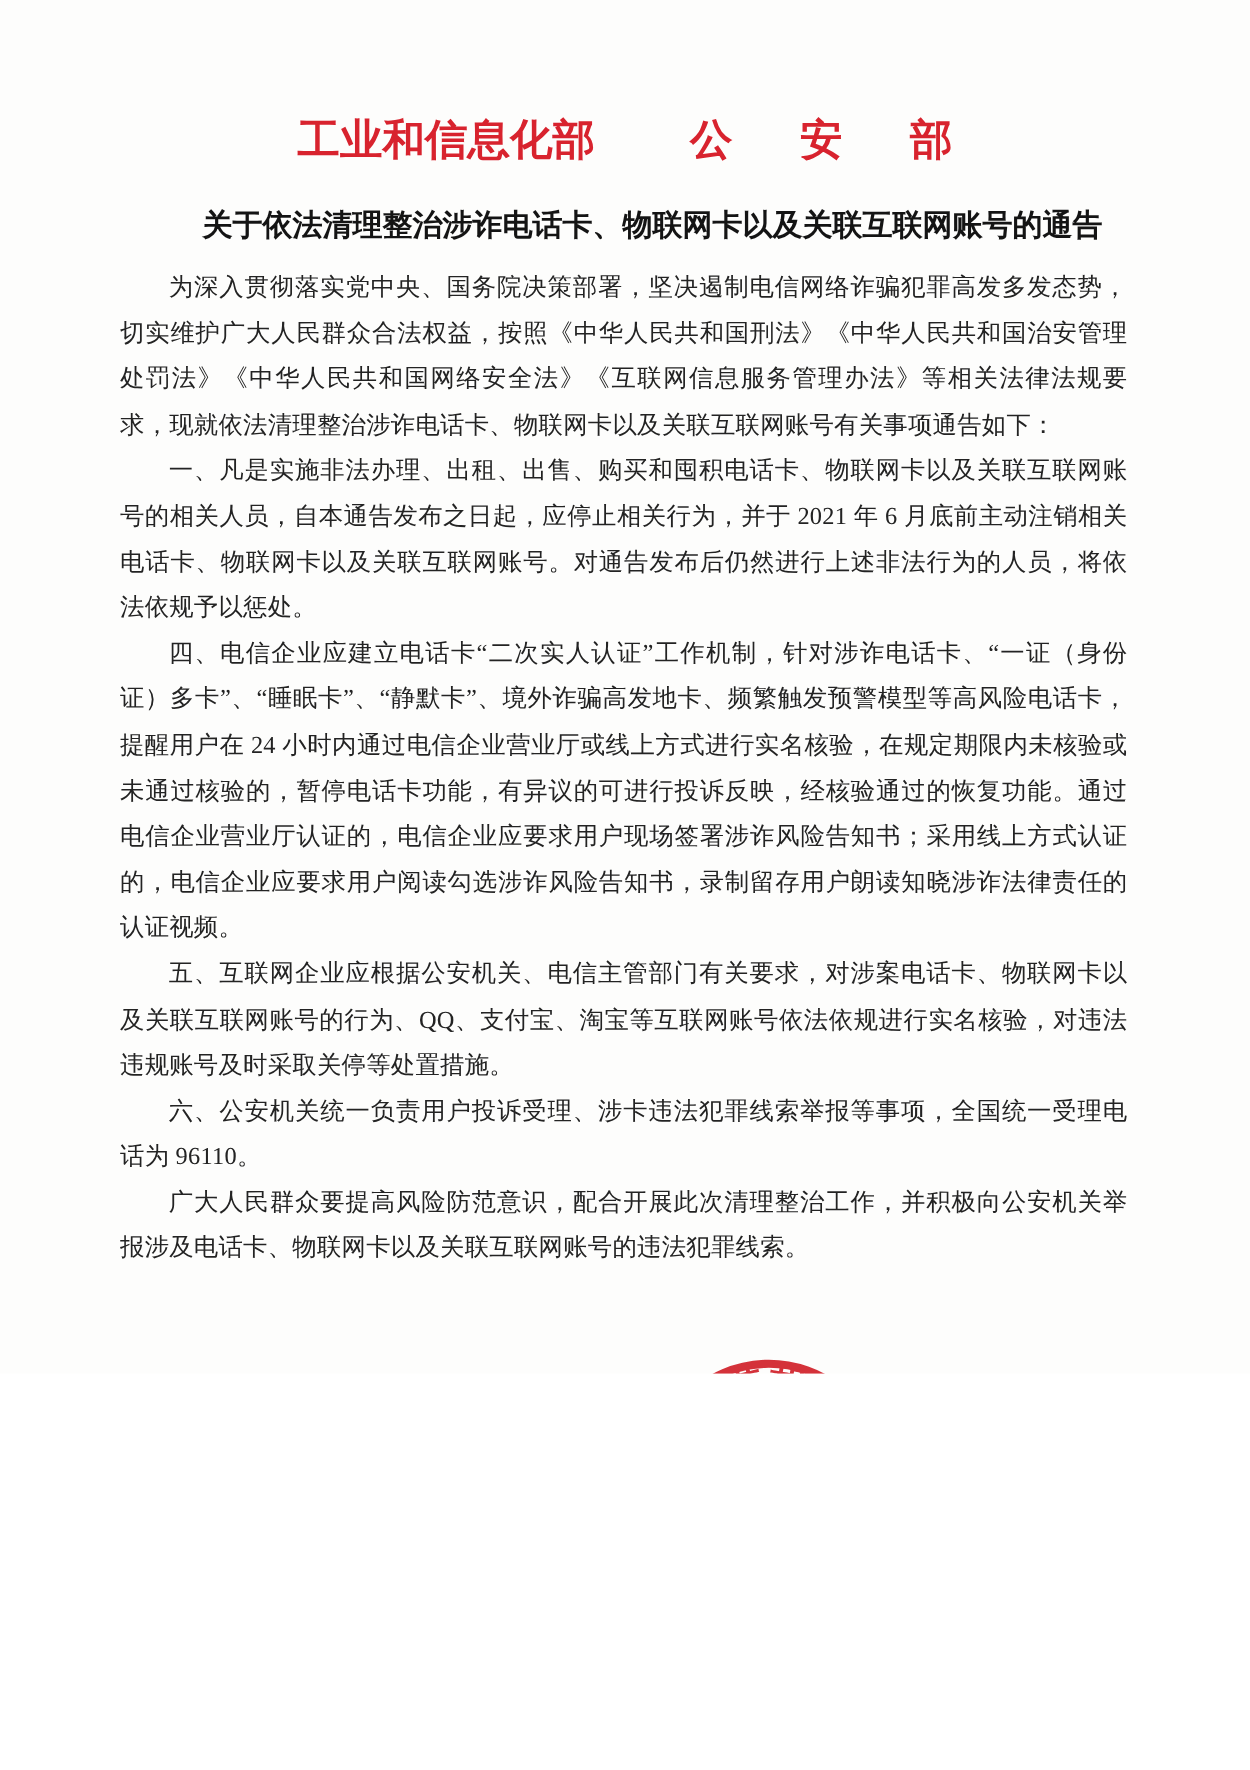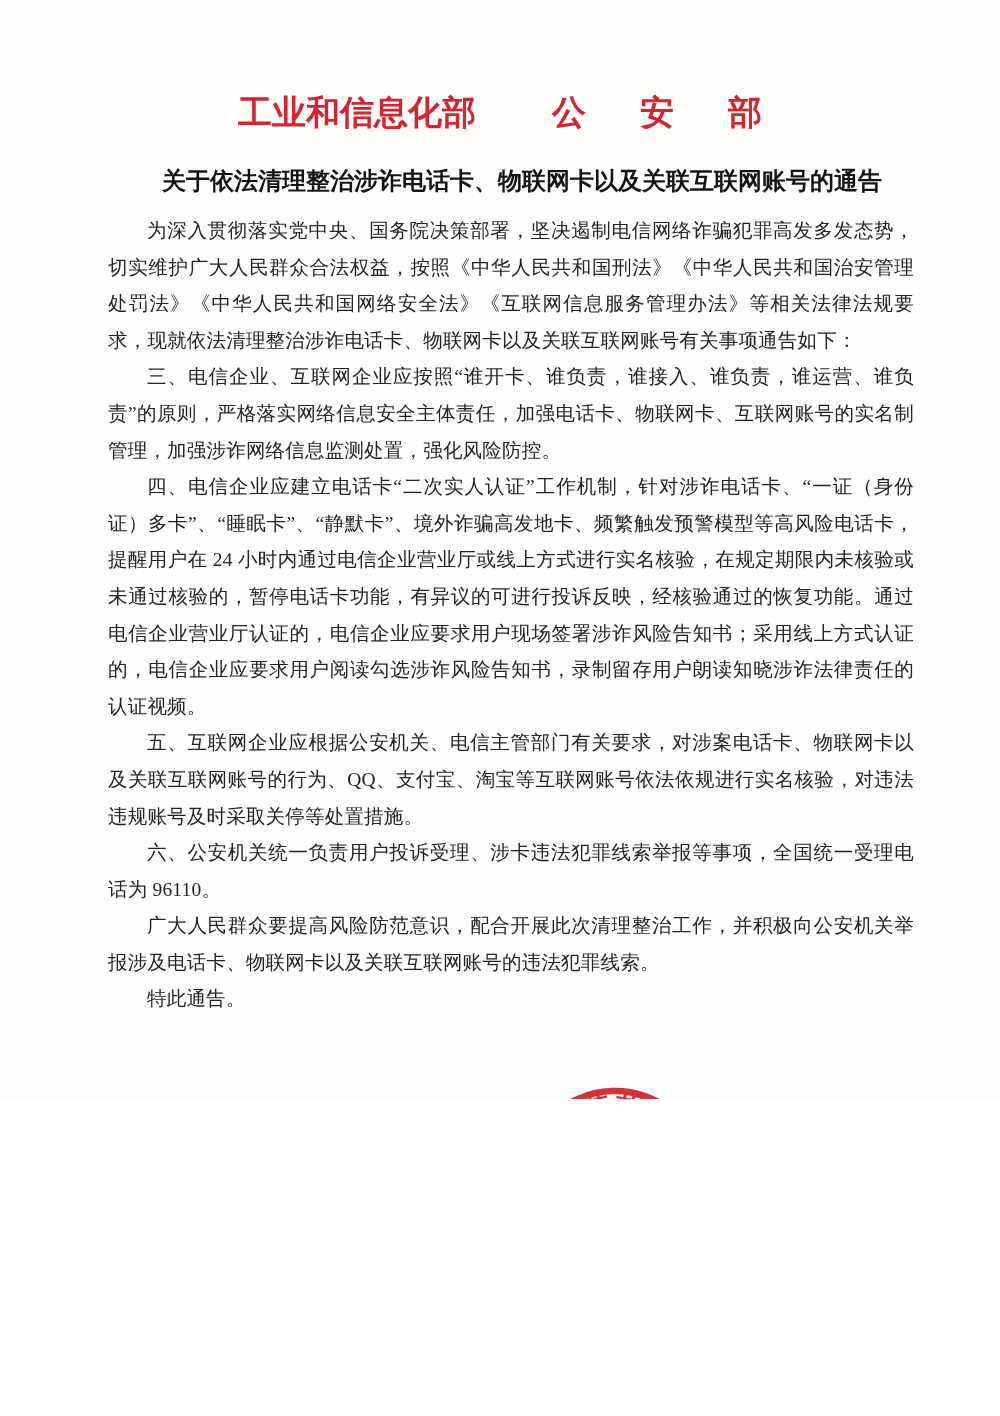--- a/index.html
+++ b/index.html
@@ -15,21 +15,21 @@
   }
   .ministry-right{letter-spacing:10px;margin-right:-10px;}
   
   .doc-title{
     position:absolute;top:149px;left:100px;width:812px;
     text-align:center;font-size:24px;font-weight:bold;color:#141414;
     line-height:32px;margin:16px;
   }
   
   .notice-body{
-    position:absolute;top:213px;left:108px;width:806px;
+    position:absolute;top:213px;left:96px;width:806px;
     font-size:19.5px;line-height:36.6px;text-align:justify;
     color:#232323;
   }
   .notice-body p{margin:0;text-indent:2em;letter-spacing:0.2px;}
   
   .seal{position:absolute;width:196px;height:196px;}
   .seal-miit{left:311px;top:1099px;transform:rotate(-5deg);}
   .seal-mps{left:517px;top:1084px;transform:rotate(-2deg);}
   .seal svg{width:100%;height:100%;opacity:0.93;}
   .seal-sig{
@@ -50,26 +50,25 @@
 
   <div class="red-header">
     <span>工业和信息化部</span>
     <span class="ministry-right">公　安　部</span>
   </div>
 
   <h1 class="doc-title">关于依法清理整治涉诈电话卡、物联网卡以及关联互联网账号的通告</h1>
 
   <div class="notice-body">
     <p>为深入贯彻落实党中央、国务院决策部署，坚决遏制电信网络诈骗犯罪高发多发态势，切实维护广大人民群众合法权益，按照《中华人民共和国刑法》《中华人民共和国治安管理处罚法》《中华人民共和国网络安全法》《互联网信息服务管理办法》等相关法律法规要求，现就依法清理整治涉诈电话卡、物联网卡以及关联互联网账号有关事项通告如下：</p>
-    <p>三、电信企业、互联网企业应按照“谁开卡、谁负责，谁接入、谁负责，谁运营、谁负责”的原则，严格落实网络信息安全主体责任，加强电话卡、物联网卡、互联网账号的实名制管理，加强涉诈网络信息监测处置，强化风险防控。</p>
+    <p>一、凡是实施非法办理、出租、出售、购买和囤积电话卡、物联网卡以及关联互联网账号的相关人员，自本通告发布之日起，应停止相关行为，并于 2021 年 6 月底前主动注销相关电话卡、物联网卡以及关联互联网账号。对通告发布后仍然进行上述非法行为的人员，将依法依规予以惩处。</p>
     <p>四、电信企业应建立电话卡“二次实人认证”工作机制，针对涉诈电话卡、“一证（身份证）多卡”、“睡眠卡”、“静默卡”、境外诈骗高发地卡、频繁触发预警模型等高风险电话卡，提醒用户在 24 小时内通过电信企业营业厅或线上方式进行实名核验，在规定期限内未核验或未通过核验的，暂停电话卡功能，有异议的可进行投诉反映，经核验通过的恢复功能。通过电信企业营业厅认证的，电信企业应要求用户现场签署涉诈风险告知书；采用线上方式认证的，电信企业应要求用户阅读勾选涉诈风险告知书，录制留存用户朗读知晓涉诈法律责任的认证视频。</p>
     <p>五、互联网企业应根据公安机关、电信主管部门有关要求，对涉案电话卡、物联网卡以及关联互联网账号的行为、QQ、支付宝、淘宝等互联网账号依法依规进行实名核验，对违法违规账号及时采取关停等处置措施。</p>
     <p>六、公安机关统一负责用户投诉受理、涉卡违法犯罪线索举报等事项，全国统一受理电话为 96110。</p>
     <p>广大人民群众要提高风险防范意识，配合开展此次清理整治工作，并积极向公安机关举报涉及电话卡、物联网卡以及关联互联网账号的违法犯罪线索。</p>
-    <p>特此通告。</p>
   </div>
 
   <div class="seal seal-miit">
     <svg viewBox="0 0 196 196">
       <defs>
         <polygon id="starL" points="0,-10 2.25,-3.09 9.51,-3.09 3.63,1.18 5.88,8.09 0,3.82 -5.88,8.09 -3.63,1.18 -9.51,-3.09 -2.25,-3.09" fill="#d1232c"></polygon>
         <path id="arcL" d="M 42.2,141.5 A 71,71 0 1 1 153.8,141.5" fill="none"></path>
       </defs>
       <circle cx="98" cy="98" r="91" fill="none" stroke="#d1232c" stroke-width="6.5"></circle>
       <text font-size="20.5" font-weight="bold" fill="#d1232c" font-family="Liberation Serif, serif">

